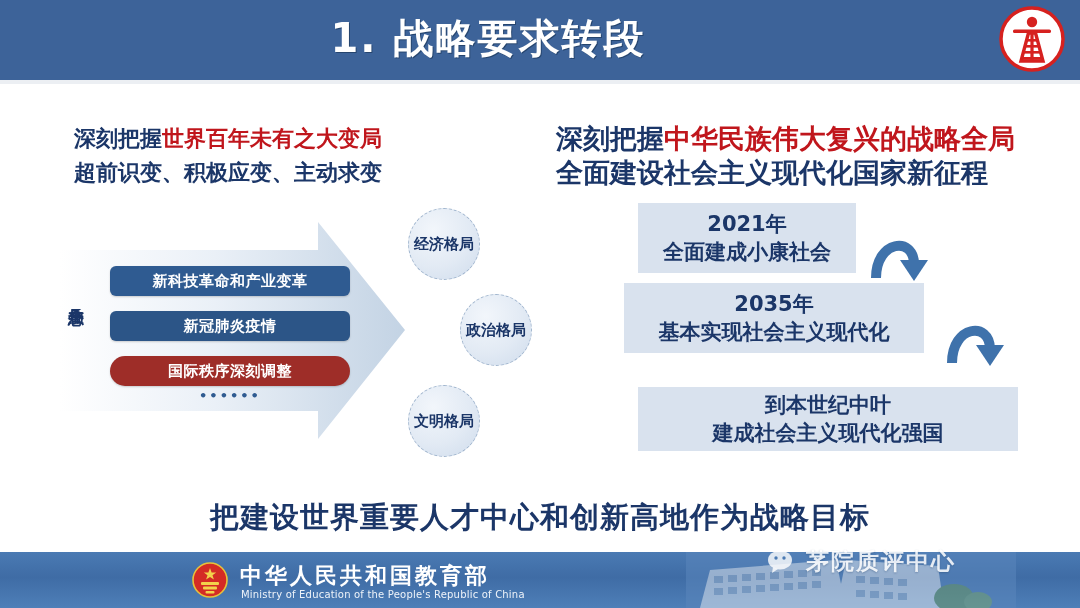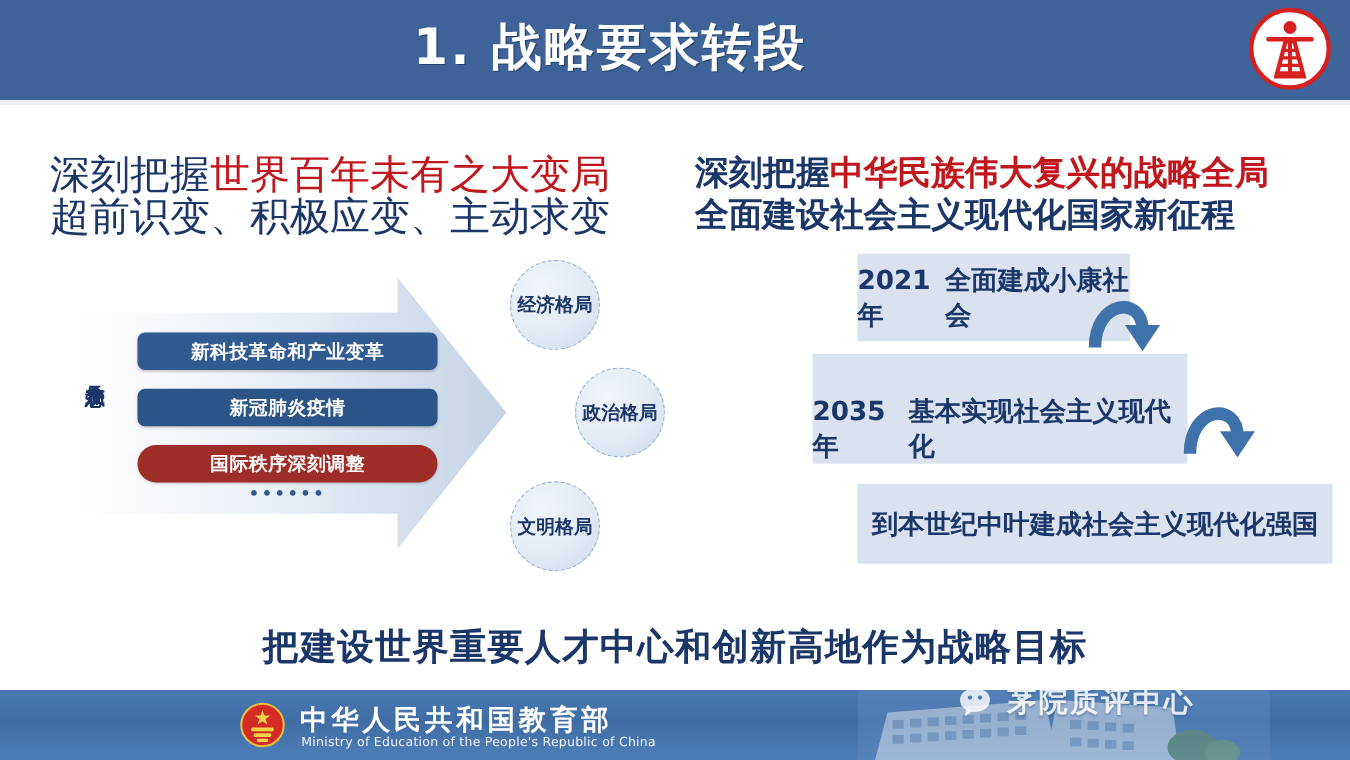--- a/index.html
+++ b/index.html
@@ -24,22 +24,22 @@
   }
   .header-logo{
     position:absolute;right:14px;top:5px;width:68px;height:68px;
   }
   .header-rule{
     position:absolute;left:0;top:80px;width:1080px;height:4px;background:#eceff3;
   }
 
   
   .head-left{
-    position:absolute;left:40px;top:122px;width:500px;
-    font-size:32px;font-weight:normal;line-height:34px;color:#1b3668;
+    position:absolute;left:74px;top:122px;width:500px;
+    font-size:22px;font-weight:bold;line-height:34px;color:#1b3668;
     letter-spacing:0px;
   }
   .head-right{
     position:absolute;left:556px;top:122px;width:510px;
     font-size:27px;font-weight:bold;line-height:34px;color:#1b3668;
     letter-spacing:0px;
   }
   .hl-red{color:#c0161c;}
 
   
@@ -76,27 +76,27 @@
     display:flex;flex-direction:row;align-items:center;justify-content:center;
     color:#1b3668;font-size:15px;font-weight:bold;line-height:18px;
   }
   .circ-1{left:408px;top:208px;}
   .circ-2{left:460px;top:294px;}
   .circ-3{left:408px;top:385px;}
 
   
   .rbox{
     position:absolute;background:#d9e2ee;
-    display:flex;flex-direction:row;align-items:center;justify-content:center;
-    color:#1b3668;font-weight:bold;line-height:28px;margin-left:48px;
+    display:flex;flex-direction:column;align-items:center;justify-content:center;
+    color:#1b3668;font-weight:bold;line-height:28px;
   }
   .rbox .l1{font-size:21px;}
   .rbox .l2{font-size:21px;}
   .rbox-1{left:638px;top:203px;width:218px;height:70px;}
-  .rbox-2{left:602px;top:283px;width:300px;height:88px;align-items:flex-end;}
+  .rbox-2{left:624px;top:283px;width:300px;height:70px;}
   .rbox-3{left:638px;top:387px;width:380px;height:64px;}
   .curve-1{position:absolute;left:868px;top:226px;width:62px;height:58px;}
   .curve-2{position:absolute;left:944px;top:311px;width:62px;height:58px;}
 
   
   .bottom-line{
     position:absolute;left:0;top:498px;width:1080px;text-align:center;
     font-size:29px;font-weight:bold;color:#1b3668;letter-spacing:1px;
   }
 

